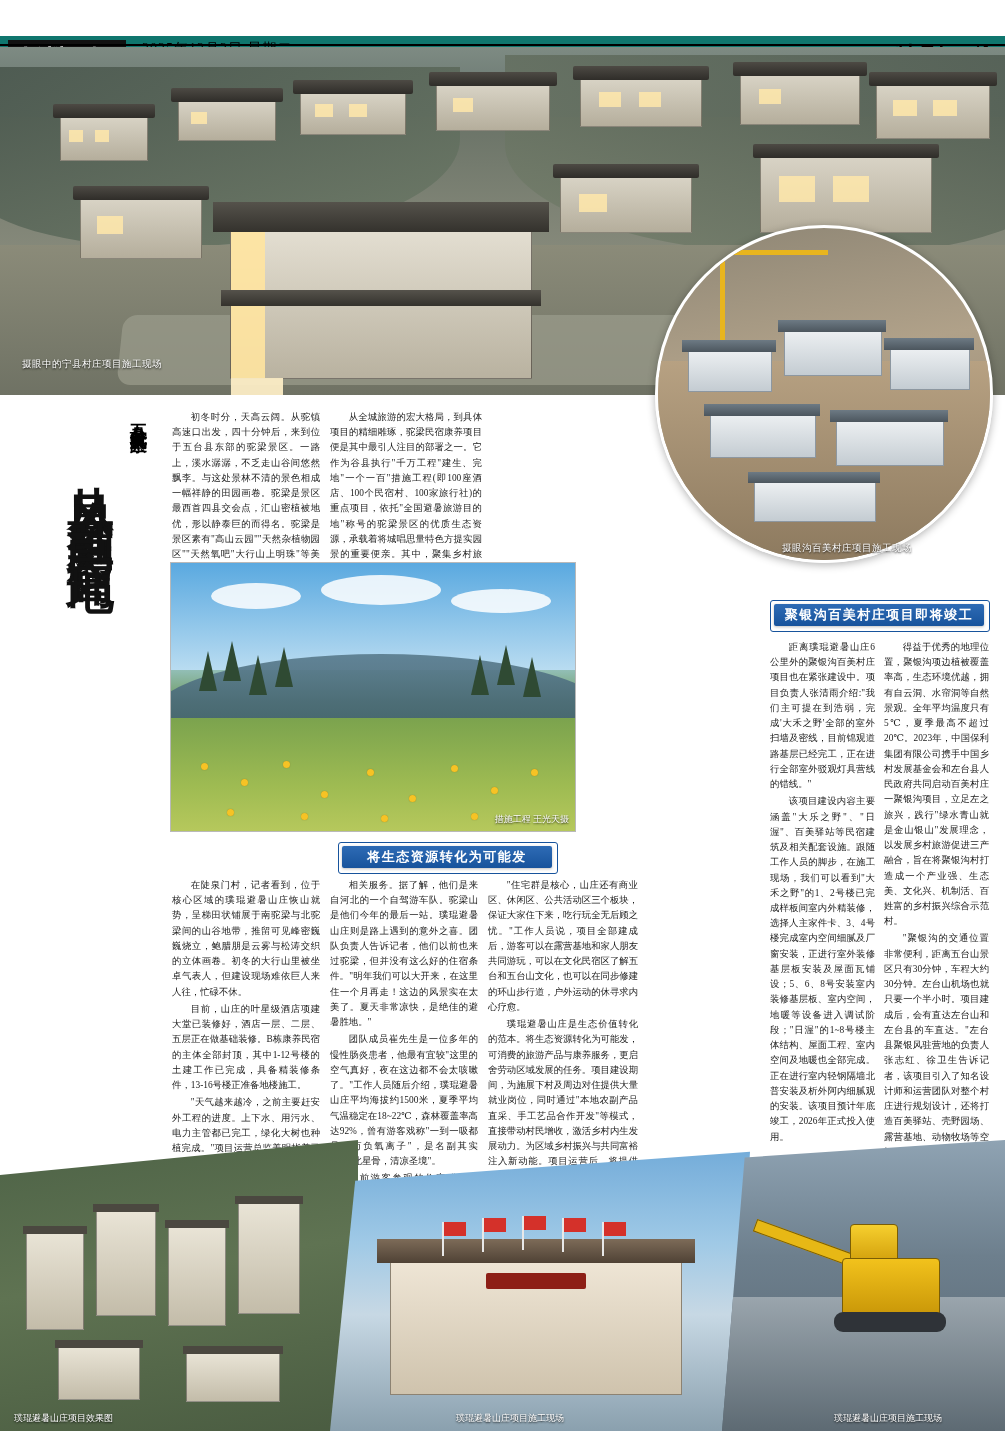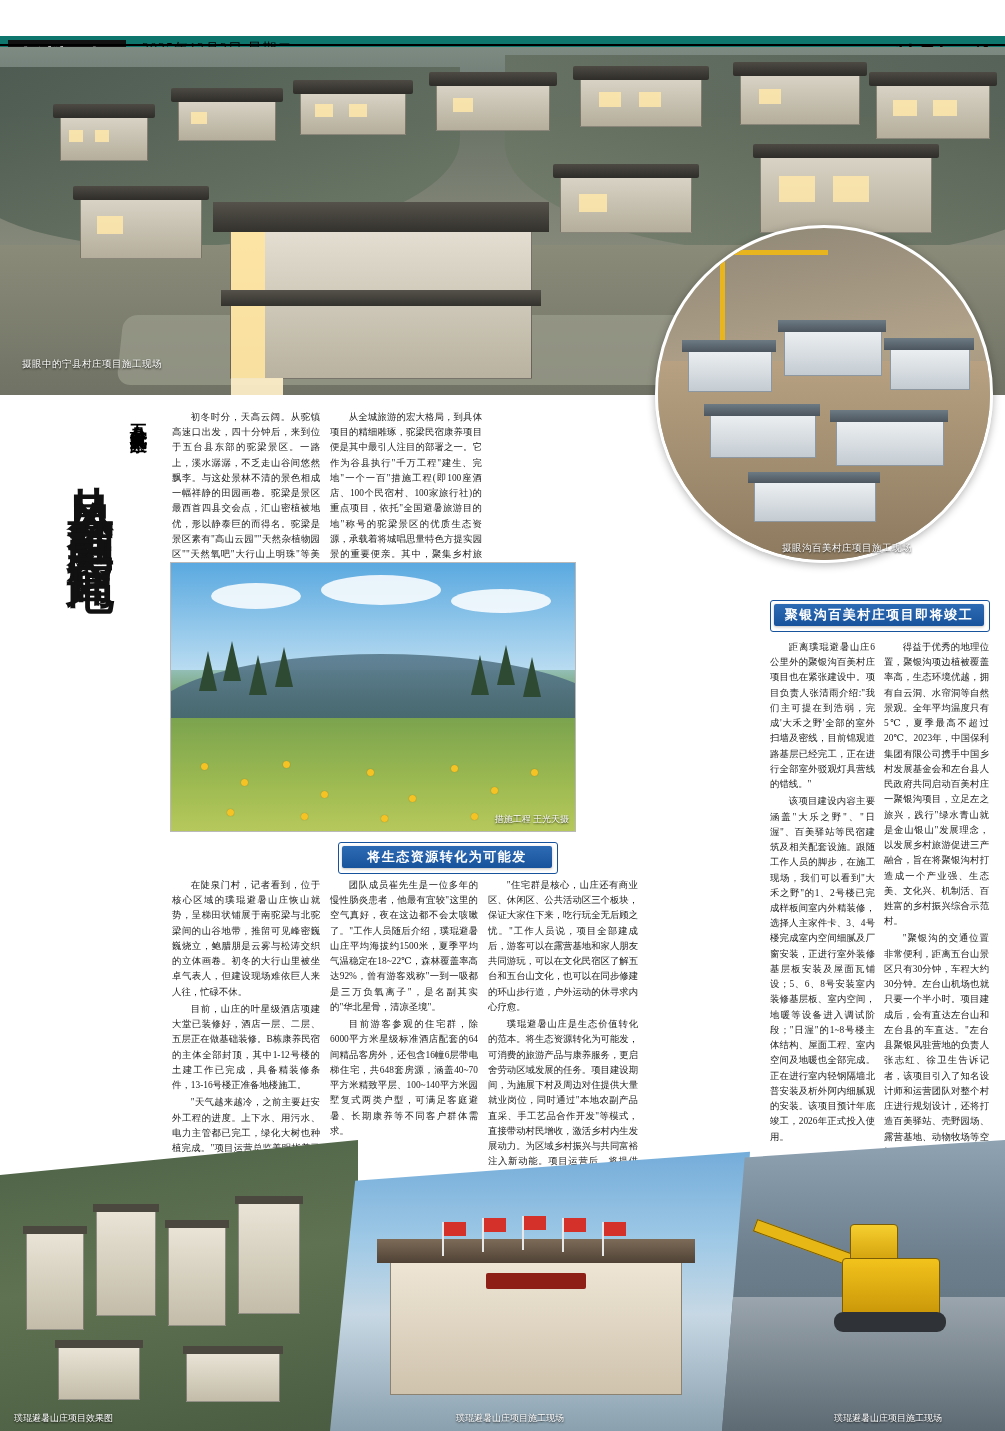--- a/index.html
+++ b/index.html
@@ -620,20 +620,21 @@
   <div class="subhead" style="left:774px; top:604px; width:210px; height:22px;">聚银沟百美村庄项目即将竣工</div>
 
   <div class="col" style="left:172px; top:878px; width:148px;">
     <p>在陡泉门村，记者看到，位于核心区域的璞琨避暑山庄恢山就势，呈梯田状铺展于南驼梁与北驼梁间的山谷地带，推留可见峰密巍巍烧立，鲍腊朋是云雾与松涛交织的立体画卷。初冬的大行山里被坐卓气表人，但建设现场难依巨人来人往，忙碌不休。</p>
     <p>目前，山庄的叶星级酒店项建大堂已装修好，酒店一层、二层、五层正在做基础装修。B栋康养民宿的主体全部封顶，其中1-12号楼的土建工作已完成，具备精装修条件，13-16号楼正准备地楼施工。</p>
     <p>"天气越来越冷，之前主要赶安外工程的进度。上下水、用污水、电力主管都已完工，绿化大树也种植完成。"项目运营总监姜明指着已具规模的建筑群向记者介绍。自2024年5月开工以来，这里塔吊林立、车辆穿梭，高峰时期每天几百名工人几班倒，硬是把3.5亿元投资，51049平方米的建筑群"长"在了森林深处。</p>
     <p>酒店大堂内，记者偶遇一行人正在咨询</p>
   </div>
 
   <div class="col" style="left:330px; top:878px; width:148px;">
+    <p>相关服务。据了解，他们是来自河北的一个自驾游车队。驼梁山是他们今年的最后一站。璞琨避暑山庄则是路上遇到的意外之喜。团队负责人告诉记者，他们以前也来过驼梁，但并没有这么好的住宿条件。"明年我们可以大开来，在这里住一个月再走！这边的风景实在太美了。夏天非常凉快，是绝佳的避暑胜地。"</p>
     <p>团队成员崔先生是一位多年的慢性肠炎患者，他最有宜较"这里的空气真好，夜在这边都不会太咳嗽了。"工作人员随后介绍，璞琨避暑山庄平均海拔约1500米，夏季平均气温稳定在18~22℃，森林覆盖率高达92%，曾有游客戏称"一到一吸都是三万负氧离子"，是名副其实的"华北星骨，清凉圣境"。</p>
     <p>目前游客参观的住宅群，除6000平方米星级标准酒店配套的64间精品客房外，还包含16幢6层带电梯住宅，共648套房源，涵盖40~70平方米精致平层、100~140平方米园墅复式两类户型，可满足客庭避暑、长期康养等不同客户群体需求。</p>
   </div>
 
   <div class="col" style="left:488px; top:878px; width:150px;">
     <p>"住宅群是核心，山庄还有商业区、休闲区、公共活动区三个板块，保证大家住下来，吃行玩全无后顾之忧。"工作人员说，项目全部建成后，游客可以在露营基地和家人朋友共同游玩，可以在文化民宿区了解五台和五台山文化，也可以在同步修建的环山步行道，户外运动的休寻求内心疗愈。</p>
     <p>璞琨避暑山庄是生态价值转化的范本。将生态资源转化为可能发，可消费的旅游产品与康养服务，更启舍劳动区域发展的任务。项目建设期间，为施展下村及周边对住提供大量就业岗位，同时通过"本地农副产品直采、手工艺品合作开发"等模式，直接带动村民增收，激活乡村内生发展动力。为区域乡村振兴与共同富裕注入新动能。项目运营后，将提供150个就业岗位，可有效带动农房租赁、农产品销售，助力实现经济、社会与生态效益的共赢。</p>
   </div>
 
   <div class="col" style="left:770px; top:640px; width:105px;">

